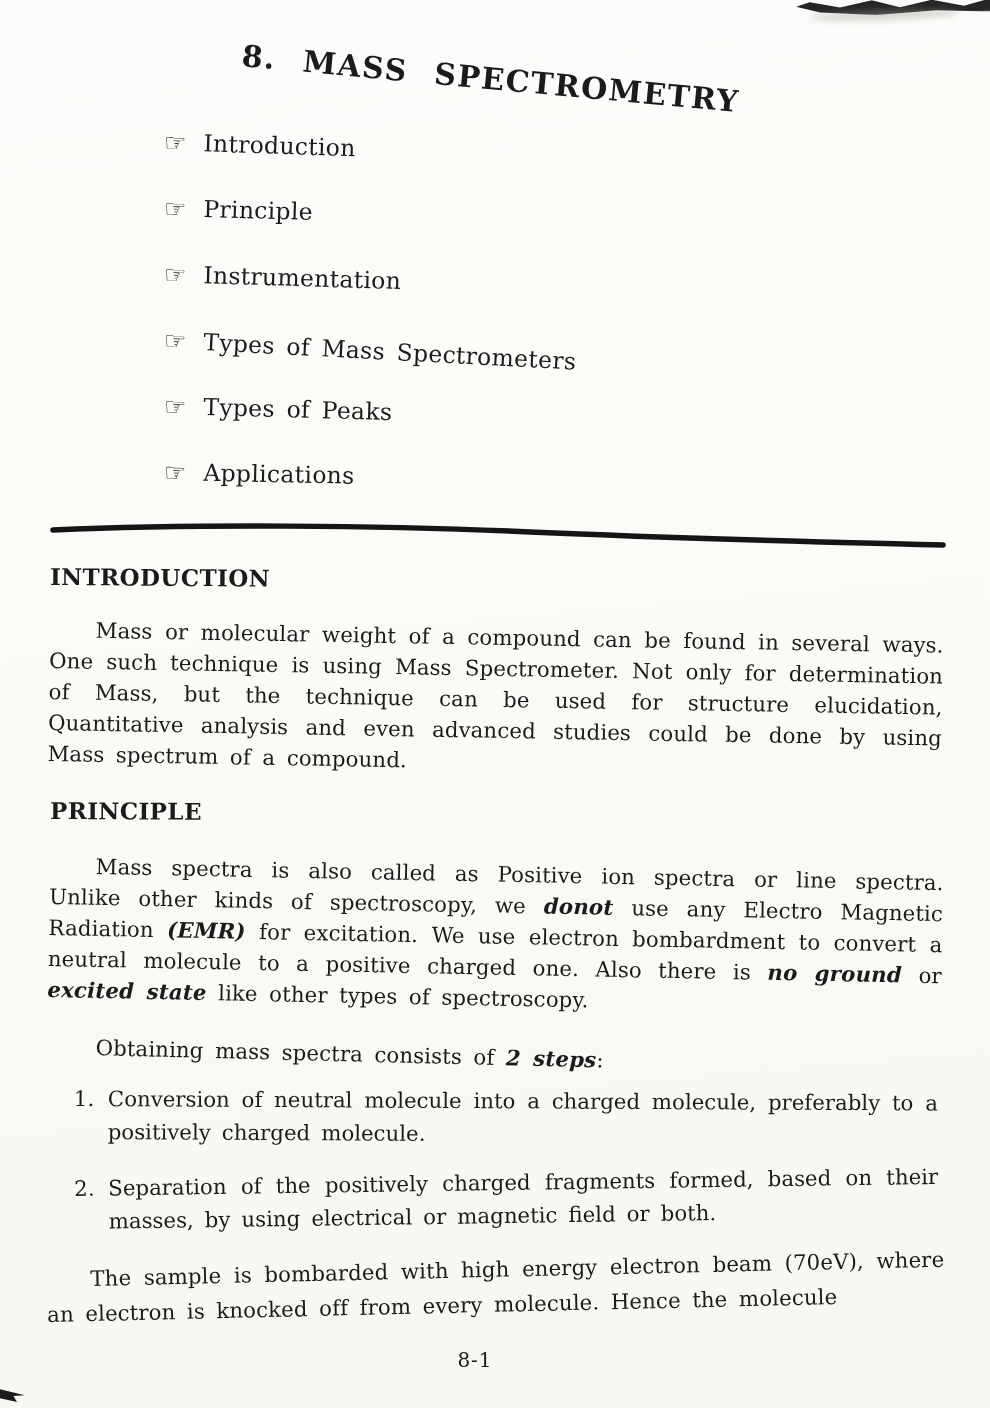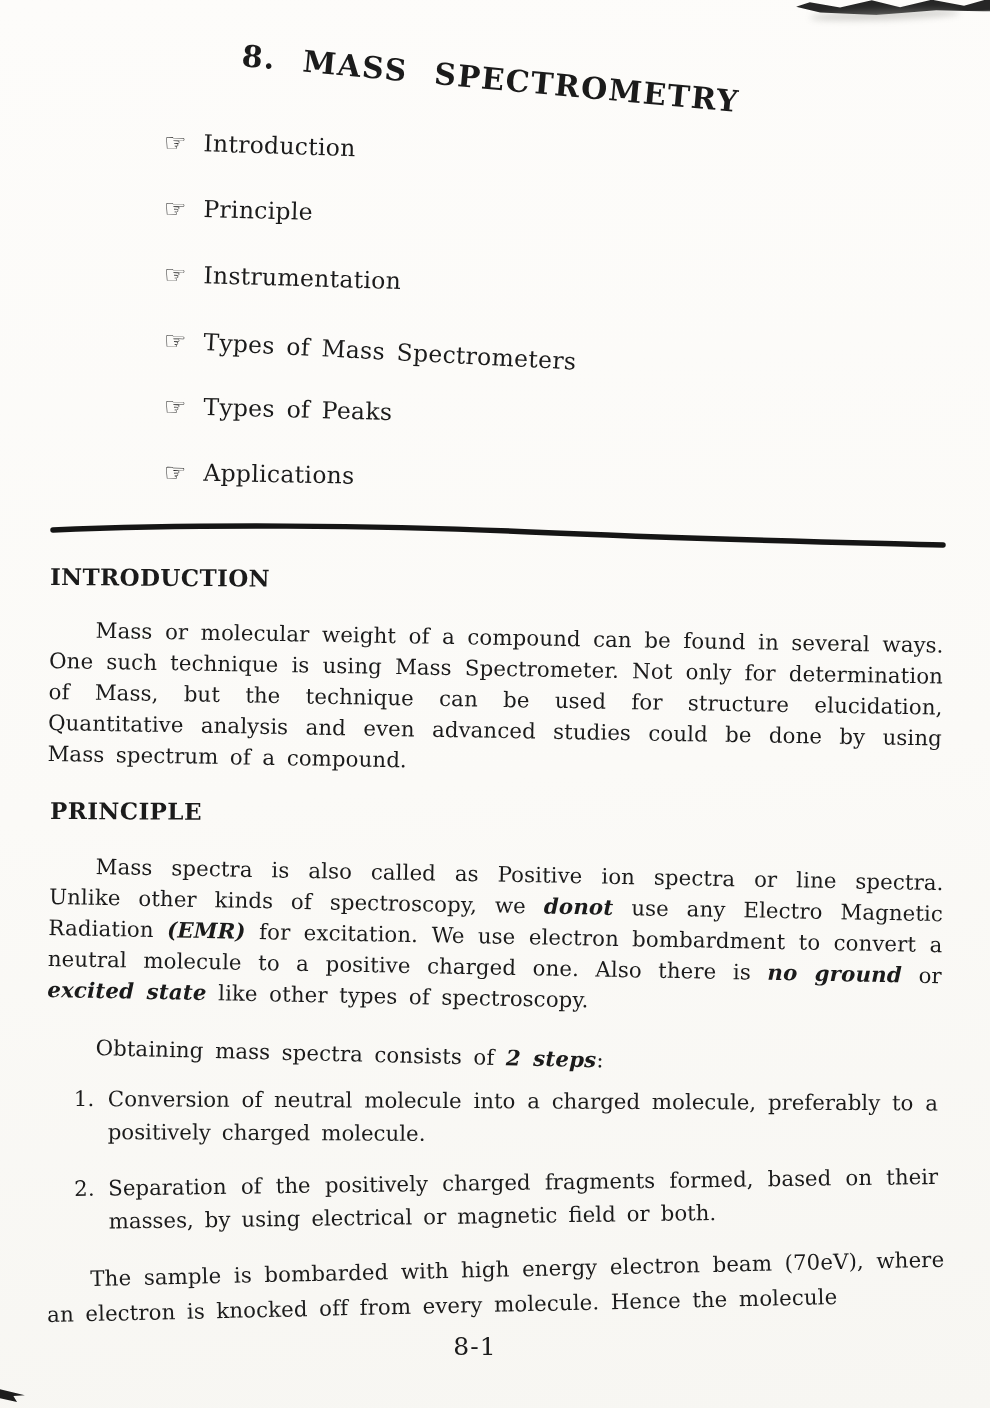--- a/index.html
+++ b/index.html
@@ -78,21 +78,21 @@
   .steps { margin:20px 0 0 24px; }
   .step { display:flex; margin-bottom:24px; line-height:33px; transform-origin:0 0; }
   .step-num { width:34px; flex:0 0 34px; font-size:21.3px; }
   .step-text { flex:1; font-size:21.3px; text-align:justify; word-spacing:.2em; padding-right:6px; }
   .step-1 { transform:rotate(.3deg); }
   .step-2 { transform:rotate(-.8deg); }
 
   .closing { margin:24px 0 0 -4px; line-height:35px; text-indent:44px; transform:rotate(-1.3deg); }
 
   .page-number {
-    margin-top:0; text-align:center; font-size:25px; letter-spacing:1px;
+    margin-top:16px; text-align:center; font-size:20px; letter-spacing:1px;
     padding-right:44px;
   }
 </style>
 </head>
 <body>
 
 <div class="page">
 
   <div class="smudge-top"></div>
   <div class="smudge-fade"></div>

